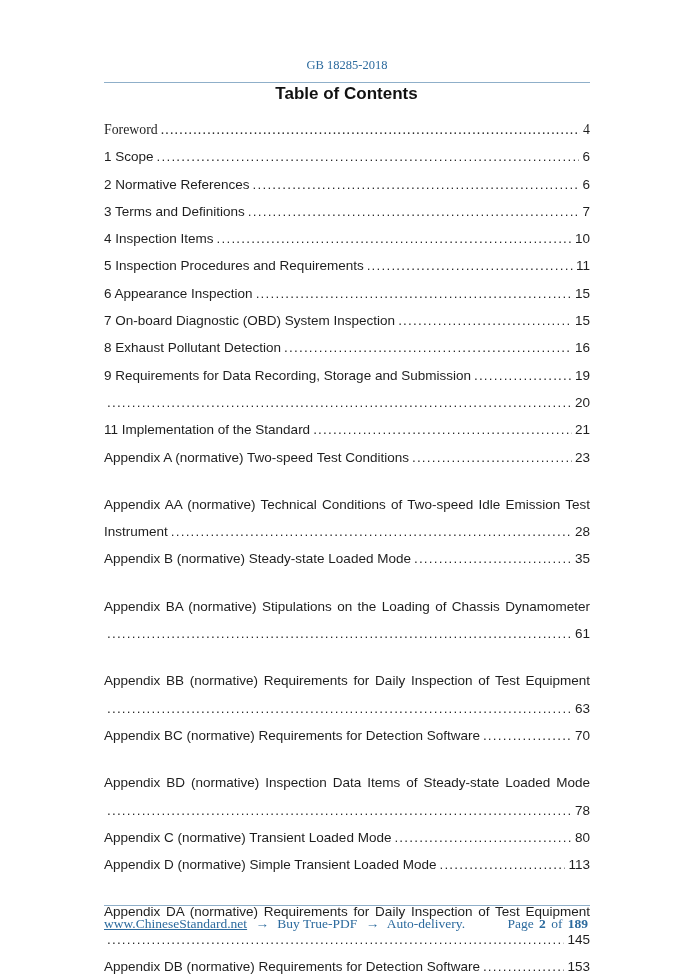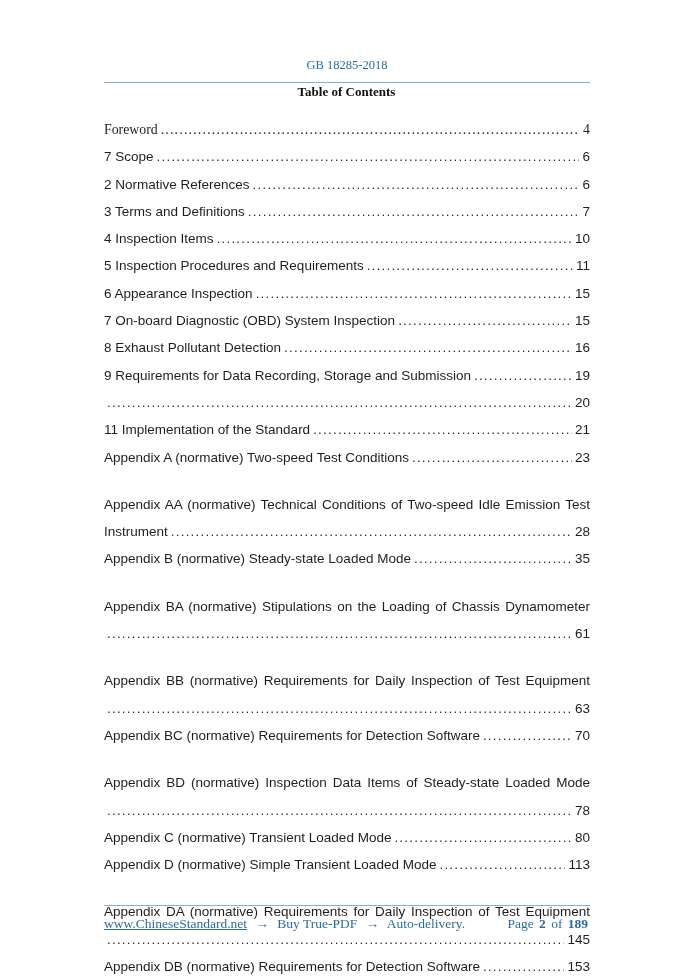--- a/index.html
+++ b/index.html
@@ -24,23 +24,23 @@
     color:var(--blue);
     font-size:12.5px;
     padding-top:31px;padding-bottom:9px;
     border-bottom:1px solid var(--rule);
     margin-top:27px;
   }
   
   .doc-title{
     position:absolute;top:84px;left:0;width:693px;
     text-align:center;
-    font-family:Liberation Serif, serif;
+    font-family:Liberation Sans, sans-serif;
     font-weight:bold;
-    font-size:13px;
+    font-size:17px;
     color:#111;
   }
   
   .toc{
     position:absolute;top:116px;left:104px;width:486px;
     font-size:13.5px;
   }
   .toc-row{
     display:flex;align-items:flex-start;
     height:27.3px;line-height:27.3px;
@@ -89,21 +89,21 @@
 
   <div class="doc-title">Table of Contents</div>
 
   <div class="toc" id="toc">
       <div class="toc-row serif">
     <span class="t">Foreword</span>
     <span class="dots">................................................................................................................................................................................................................................................</span>
     <span class="p">4</span>
   </div>
       <div class="toc-row">
-    <span class="t">7 Scope</span>
+    <span class="t">1 Scope</span>
     <span class="dots">................................................................................................................................................................................................................................................</span>
     <span class="p">6</span>
   </div>
       <div class="toc-row">
     <span class="t">2 Normative References</span>
     <span class="dots">................................................................................................................................................................................................................................................</span>
     <span class="p">6</span>
   </div>
       <div class="toc-row">
     <span class="t">3 Terms and Definitions</span>

